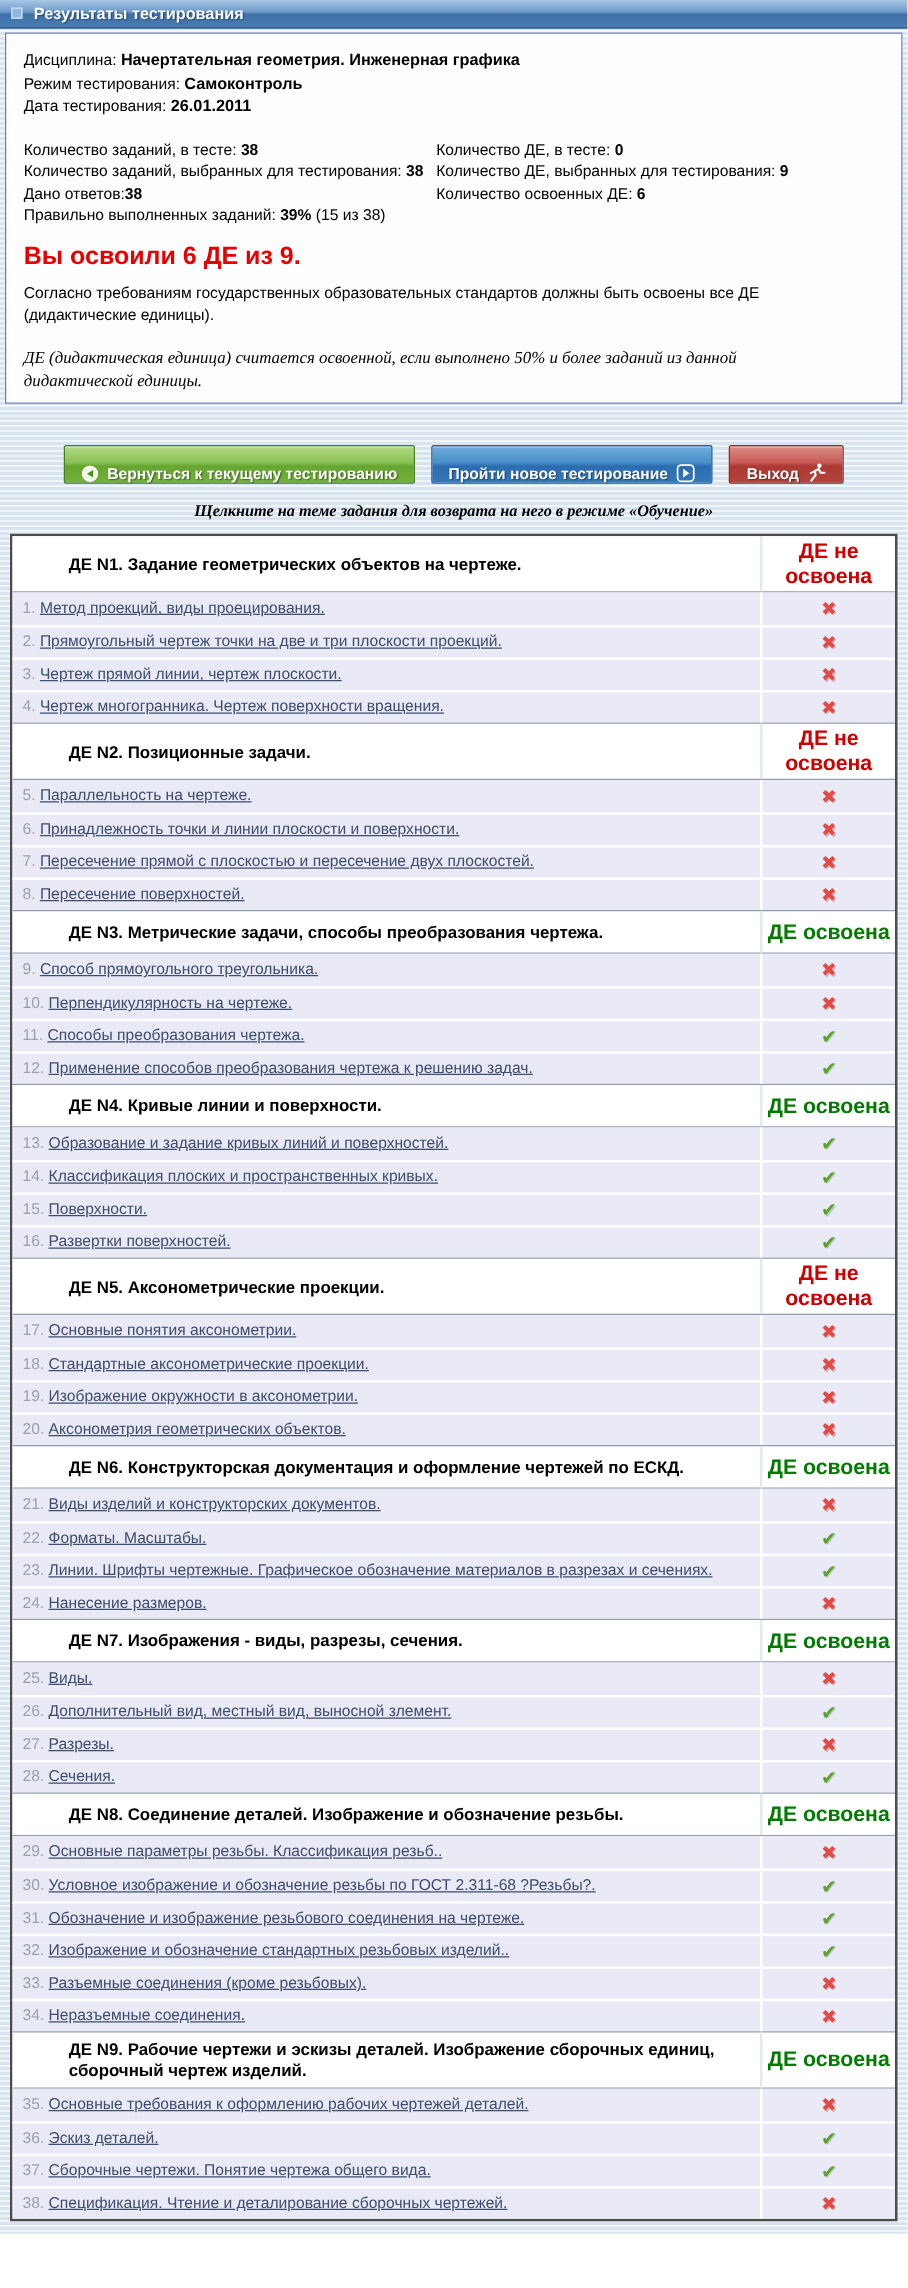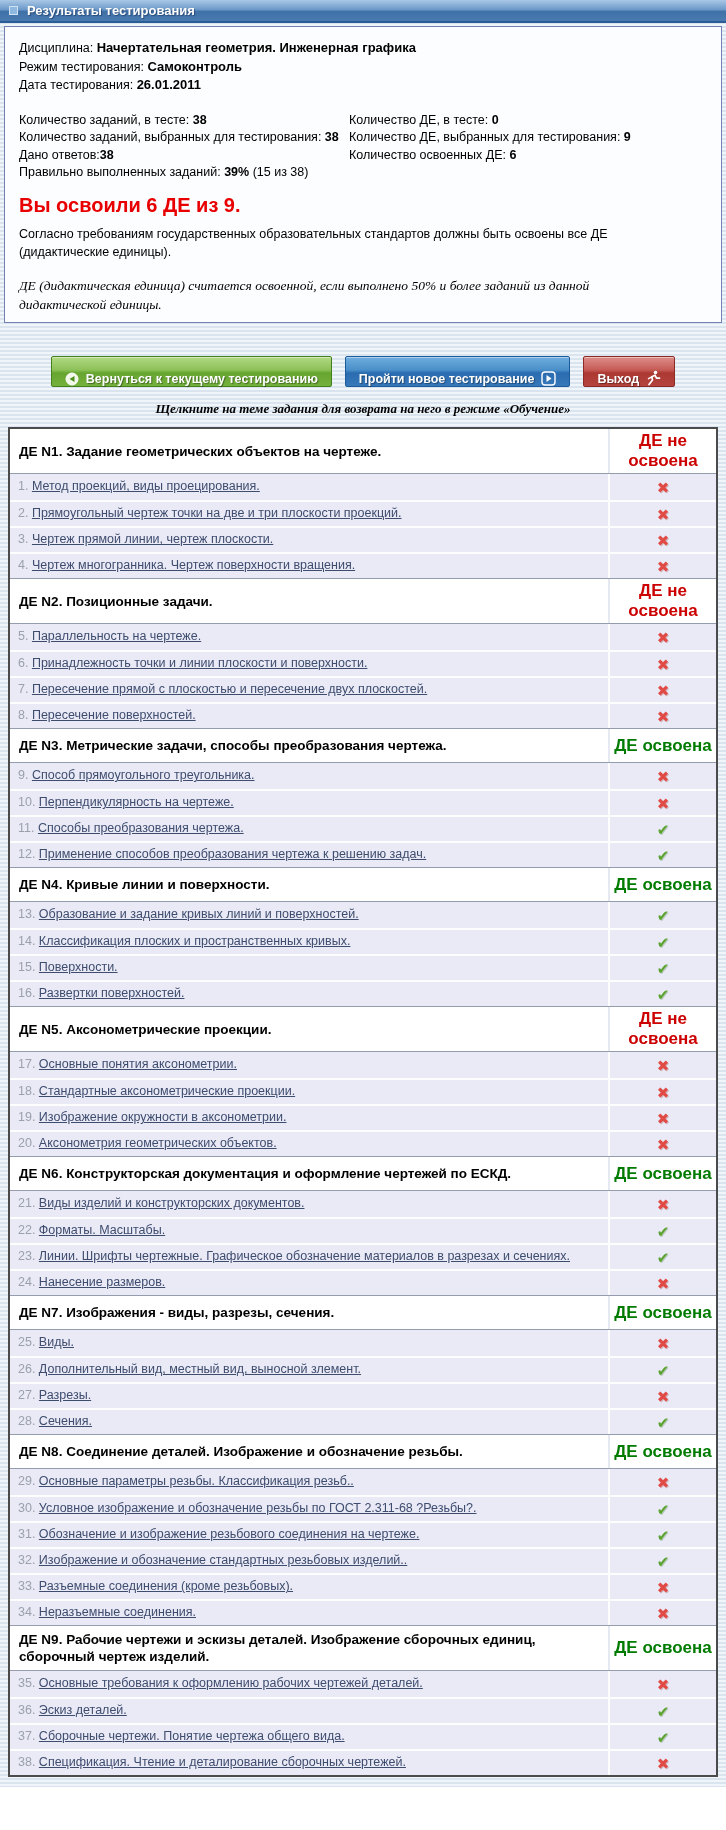--- a/index.html
+++ b/index.html
@@ -93,20 +93,21 @@
     margin: 0 8px 4px 8px;
     border: 2px solid #4b4b4b;
     background: #fff;
   }
   .sec-head {
     display: flex; align-items: center;
     background: #fff;
     min-height: 35px;
     border-top: 1px solid #939dae;
     border-bottom: 1px solid #939dae;
+    padding-left: 36px;
   }
   .sec-head:first-child { border-top: none; }
   .sec-head .c1 {
     flex: 1; padding: 5px 10px 5px 9px;
     font-weight: bold; font-size: 13.5px; line-height: 17px;
   }
   .sec-head .c2 {
     width: 108px; align-self: stretch;
     display: flex; align-items: center; justify-content: center;
     text-align: center;

